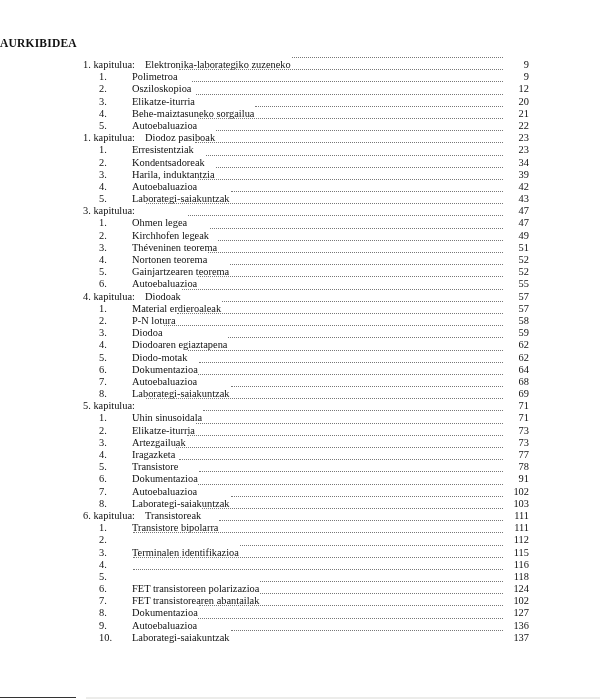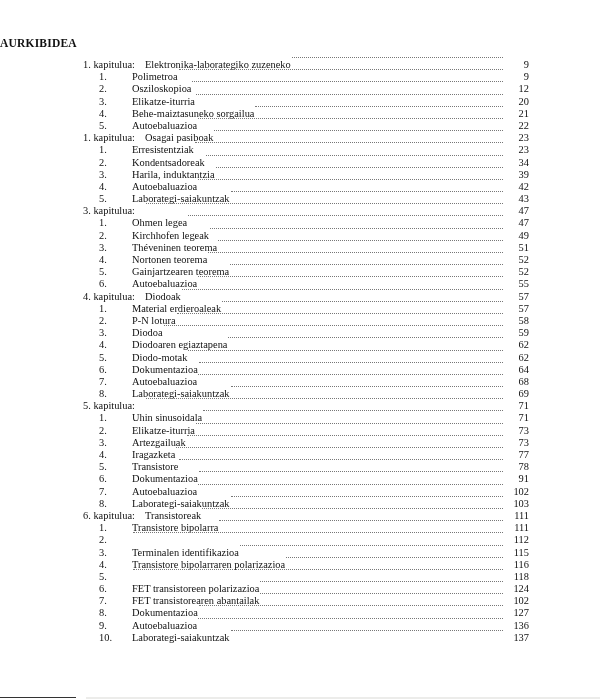--- a/index.html
+++ b/index.html
@@ -57,21 +57,21 @@
       <span class="page">21</span>
     </div>
     <div class="row section">
       <span class="num">5.</span>
       <span class="label">Autoebaluazioa</span>
       <span class="leader"></span>
       <span class="page">22</span>
     </div>
     <div class="row chapter">
       <span class="num">1. kapitulua:</span>
-      <span class="label">Osagai pasiboak</span>
+      <span class="label">Diodoz pasiboak</span>
       <span class="leader"></span>
       <span class="page">23</span>
     </div>
     <div class="row section">
       <span class="num">1.</span>
       <span class="label">Erresistentziak</span>
       <span class="leader"></span>
       <span class="page">23</span>
     </div>
     <div class="row section">
@@ -264,21 +264,20 @@
       <span class="page">112</span>
     </div>
     <div class="row section">
       <span class="num">3.</span>
       <span class="label">Terminalen identifikazioa</span>
       <span class="leader"></span>
       <span class="page">115</span>
     </div>
     <div class="row section">
       <span class="num">4.</span>
-      <span class="label">Transistore bipolarraren polarizazioa</span>
       <span class="leader"></span>
       <span class="page">116</span>
     </div>
     <div class="row section">
       <span class="num">5.</span>
       <span class="leader"></span>
       <span class="page">118</span>
     </div>
     <div class="row section">
       <span class="num">6.</span>

